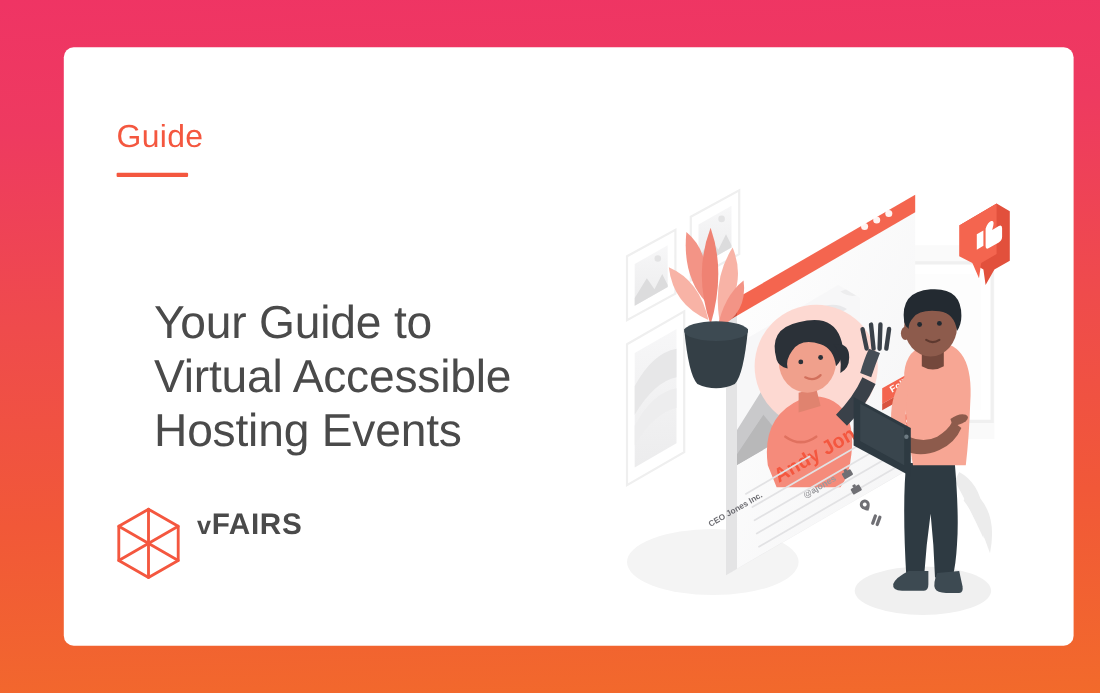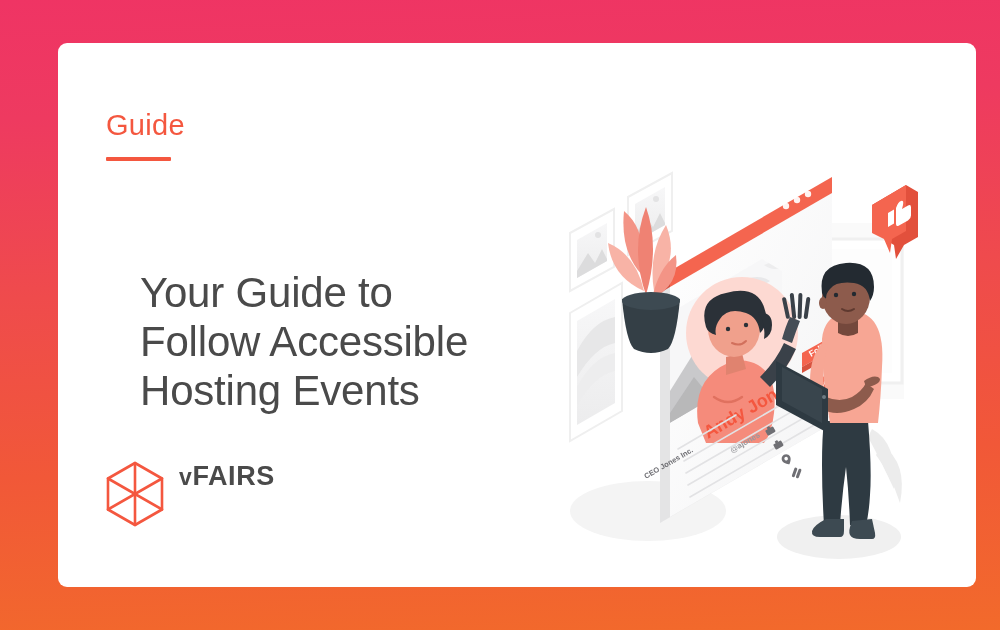--- a/index.html
+++ b/index.html
@@ -107,21 +107,21 @@
 
 <div id="canvas">
 
   <div id="card">
 
     <div class="eyebrow">Guide</div>
     <div class="eyebrow-rule"></div>
 
     <h1 class="headline">
       <span class="hl-line">Your Guide to</span>
-      <span class="hl-line">Follow Accessible</span>
+      <span class="hl-line">Virtual Accessible</span>
       <span class="hl-line">Hosting Events</span>
     </h1>
 
     <div id="logo">
       <span class="mark">
         <svg viewBox="0 0 60 66" xmlns="http://www.w3.org/2000/svg">
           <g fill="none" stroke="#f4573f" stroke-width="2.6" stroke-linejoin="round" stroke-linecap="round">
             <polygon points="30,2 57,17.5 57,48.5 30,64 3,48.5 3,17.5"></polygon>
             <line x1="30" y1="2" x2="30" y2="64"></line>
             <line x1="3" y1="17.5" x2="57" y2="48.5"></line>

